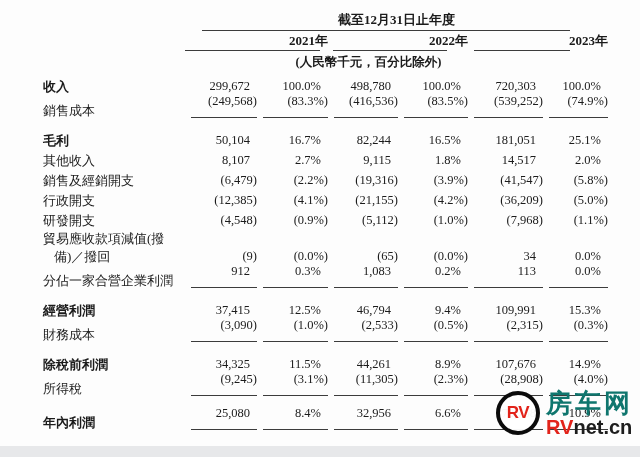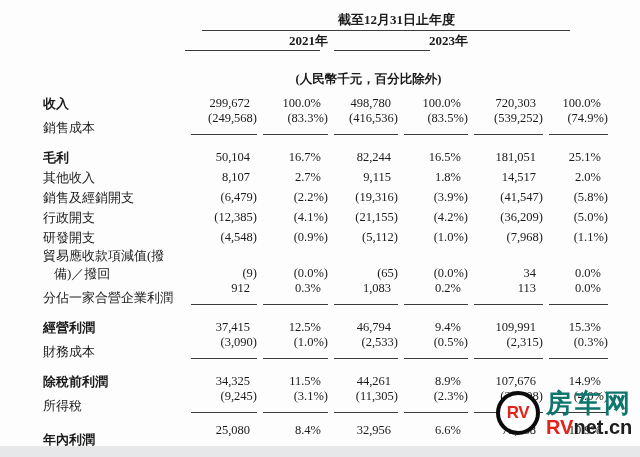--- a/index.html
+++ b/index.html
@@ -11,21 +11,21 @@
   #fin-table{position:absolute;left:43px;top:12px;width:566px;}
   .head-period{margin-left:142px;width:423px;text-align:center;font-weight:bold;font-size:13px;line-height:16px;}
   .head-period .pline{margin:2px 38px 0 17px;border-bottom:1.3px solid var(--rule,#3c3c3c);}
   .head-years{display:grid;grid-template-columns:142px 143px 140px 140px;margin-top:2px;}
   .ycell{text-align:right;font-weight:bold;font-size:13px;line-height:16px;}
   .ycell .yline{border-bottom:1.3px solid var(--rule,#3c3c3c);margin-top:1px;}
   .y1 .yline{margin-right:8px;}
   .y2 .yline{margin-left:5px;margin-right:21px;}
   .y3 .yline{margin-left:6px;margin-right:38px;}
   .head-note{margin-left:142px;width:423px;box-sizing:border-box;text-align:center;
-    font-weight:bold;font-size:12.5px;line-height:17px;padding-right:56px;margin-top:20px;}
+    font-weight:bold;font-size:12.5px;line-height:17px;padding-right:56px;margin-top:3px;}
   #table-body{margin-top:3px;}
   .t-row{display:grid;grid-template-columns:142px 72px 71px 70px 70px 75px 65px;align-items:end;height:20px;font-size:12.5px;}
   .t-row.small{height:18px;}
   .t-row.spacer{height:14px;}
   .t-row.bold .label{font-weight:bold;}
   .cell{white-space:nowrap;line-height:15px;box-sizing:border-box;}
   .cell.label{text-align:left;font-size:13px;}
   .cell.label.indent{padding-left:11px;}
   .cell.val{text-align:right;margin-left:6px;}
   .cell.val.pad{padding-right:7px;}
@@ -54,20 +54,24 @@
       <span>截至12月31日止年度</span>
       <div class="pline"></div>
     </div>
 
     <div class="head-years">
       <div class="ycell"></div>
       <div class="ycell y1">
         <span>2021年</span>
         <div class="yline"></div>
       </div>
+      <div class="ycell y2">
+        <span>2022年</span>
+        <div class="yline"></div>
+      </div>
       <div class="ycell y3">
         <span>2023年</span>
         <div class="yline"></div>
       </div>
     </div>
 
     <div class="head-note">(人民幣千元，百分比除外)</div>
 
     <div id="table-body">
         <div class="t-row bold">

